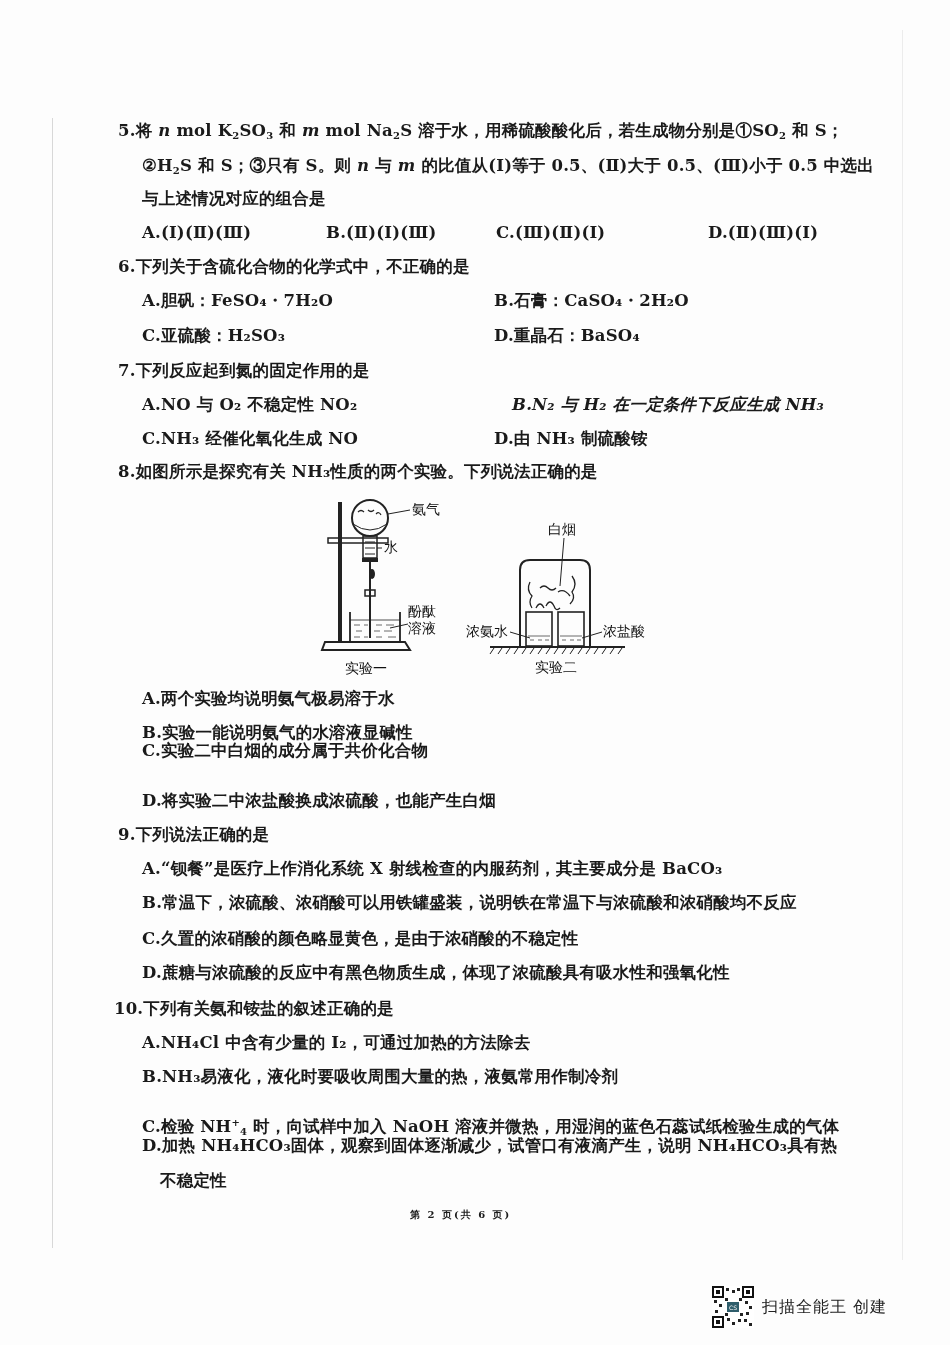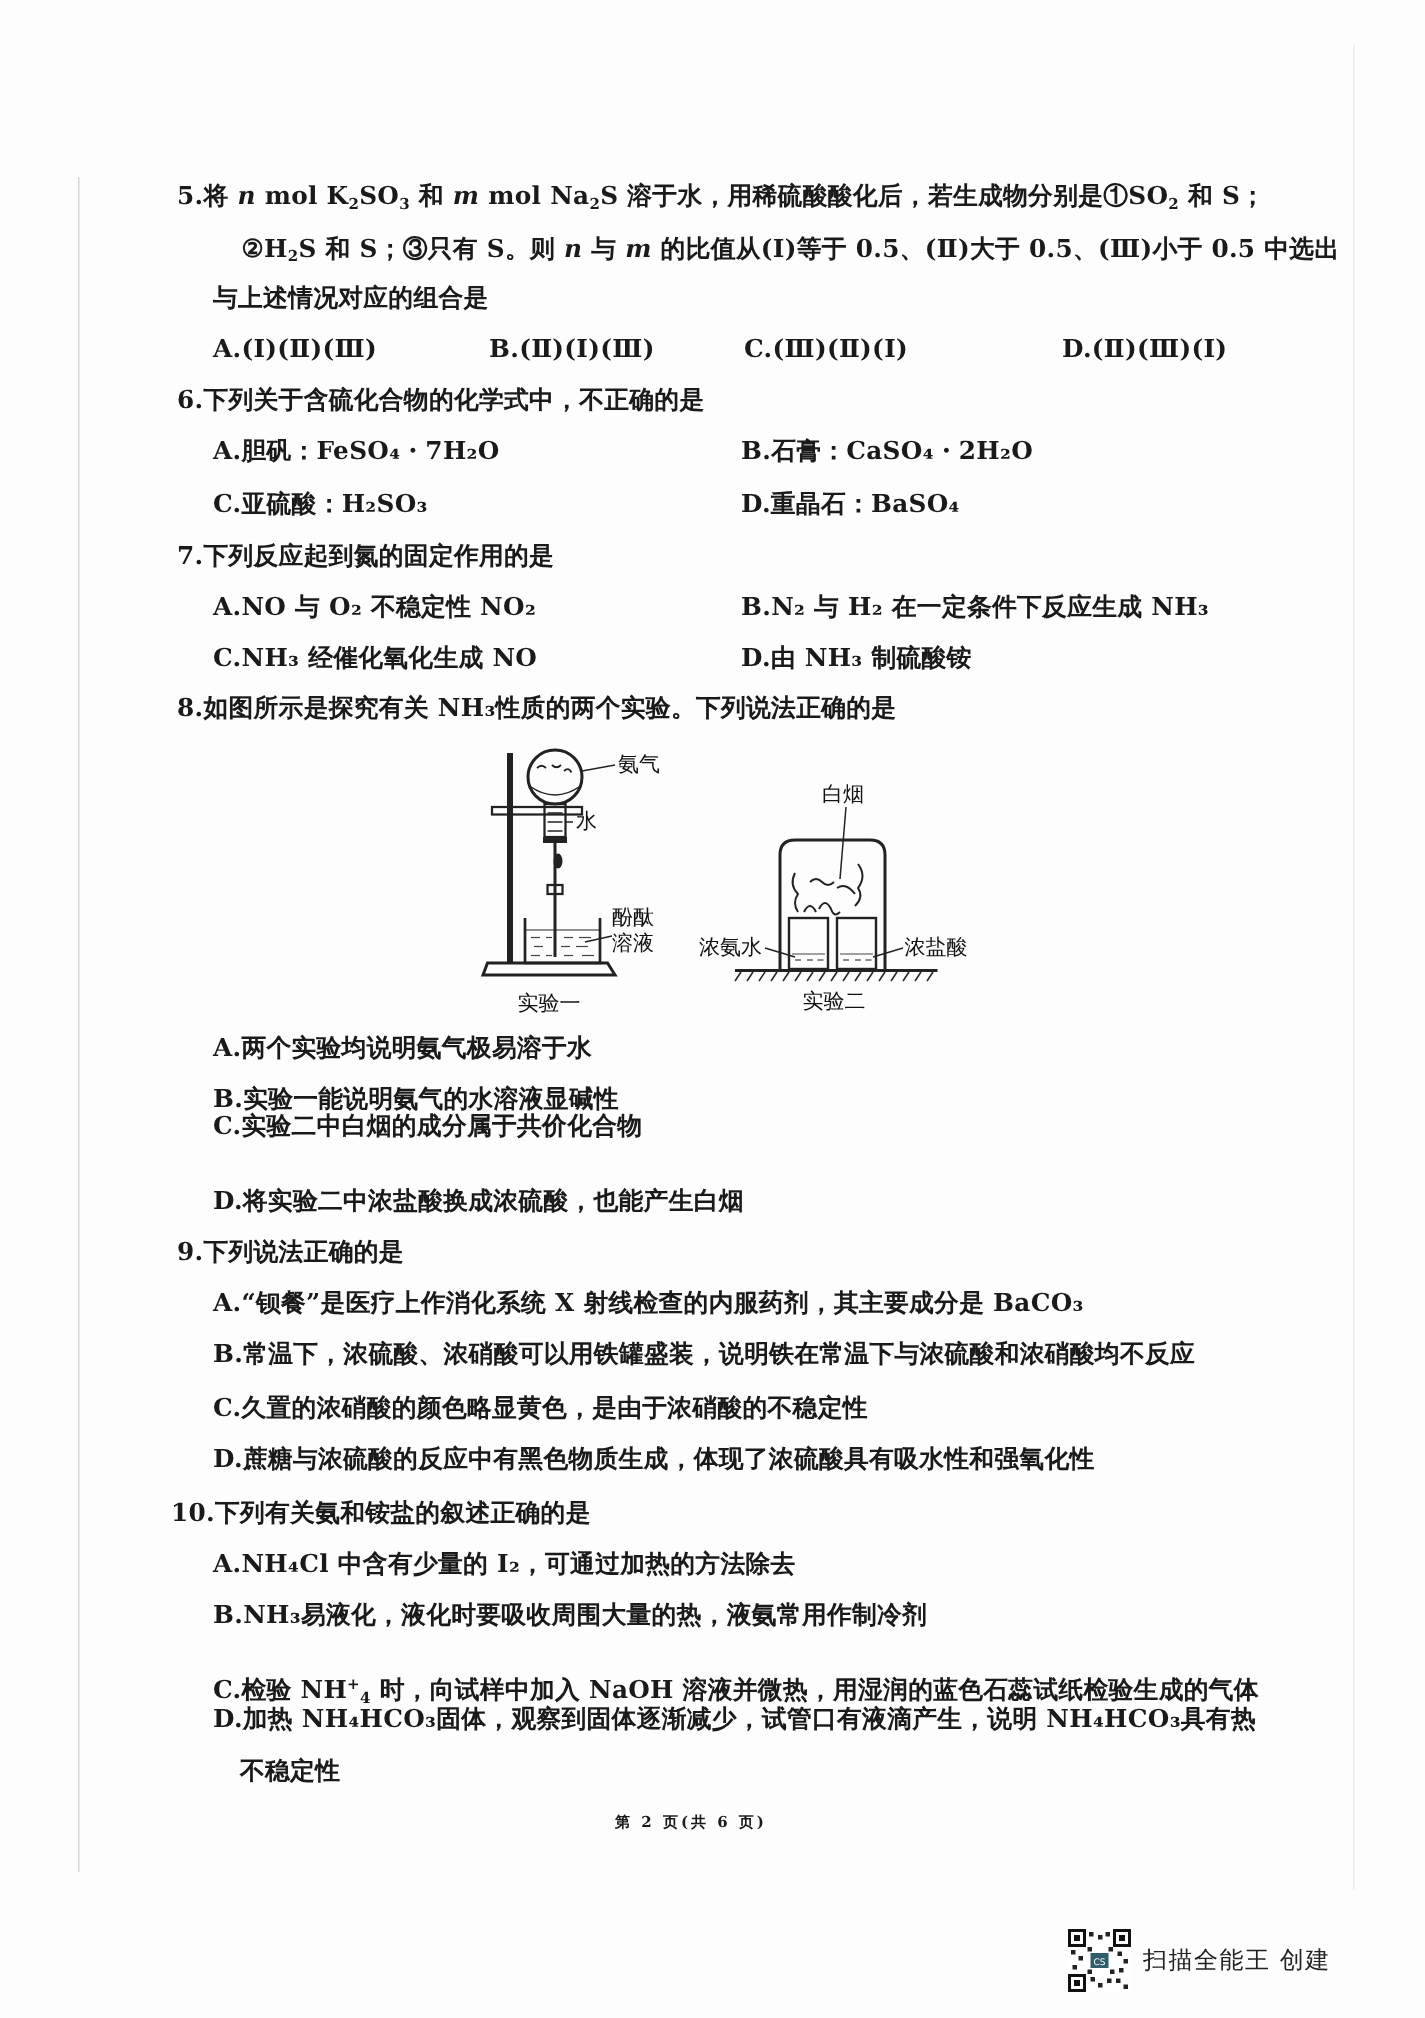--- a/index.html
+++ b/index.html
@@ -24,38 +24,38 @@
 </style>
 </head>
 <body>
 
 <div class="page-edge-left"></div>
 <div class="page-edge-right"></div>
 
 <div class="line bold" style="left:118px; top:120px;">
   <span>5.将 </span><i>n</i><span> mol K</span><sub>2</sub><span>SO</span><sub>3</sub><span> 和 </span><i>m</i><span>  mol Na</span><sub>2</sub><span>S 溶于水，用稀硫酸酸化后，若生成物分别是①SO</span><sub>2</sub><span> 和 S；</span>
 </div>
-<div class="line bold" style="left:142px; top:155px;margin-left:19px;">
+<div class="line bold" style="left:142px; top:155px;">
   <span>②H</span><sub>2</sub><span>S 和 S；③只有 S。则 </span><i>n</i><span> 与 </span><i>m</i><span> 的比值从(Ⅰ)等于 0.5、(Ⅱ)大于 0.5、(Ⅲ)小于 0.5 中选出</span>
 </div>
 <div class="line bold" style="left:142px; top:188px;">与上述情况对应的组合是</div>
 <div class="line bold" style="left:142px; top:222px;">A.(Ⅰ)(Ⅱ)(Ⅲ)</div>
 <div class="line bold" style="left:326px; top:222px;">B.(Ⅱ)(Ⅰ)(Ⅲ)</div>
 <div class="line bold" style="left:496px; top:222px;">C.(Ⅲ)(Ⅱ)(Ⅰ)</div>
 <div class="line bold" style="left:672px; top:222px;margin-left:36px;">D.(Ⅱ)(Ⅲ)(Ⅰ)</div>
 
 <div class="line bold" style="left:118px; top:256px;">6.下列关于含硫化合物的化学式中，不正确的是</div>
 <div class="line bold" style="left:142px; top:290px;">A.胆矾：FeSO₄・7H₂O</div>
 <div class="line bold" style="left:494px; top:290px;">B.石膏：CaSO₄・2H₂O</div>
 <div class="line bold" style="left:142px; top:325px;">C.亚硫酸：H₂SO₃</div>
 <div class="line bold" style="left:494px; top:325px;">D.重晶石：BaSO₄</div>
 
 <div class="line bold" style="left:118px; top:360px;">7.下列反应起到氮的固定作用的是</div>
 <div class="line bold" style="left:142px; top:394px;">A.NO 与 O₂ 不稳定性 NO₂</div>
-<div class="line bold" style="left:494px; top:394px;">B.N₂ 与 H₂ 在一定条件下反应生成 NH₃</div>
+<div class="line bold" style="left:512px; top:394px;font-style:italic;">B.N₂ 与 H₂ 在一定条件下反应生成 NH₃</div>
 <div class="line bold" style="left:142px; top:428px;">C.NH₃ 经催化氧化生成 NO</div>
 <div class="line bold" style="left:494px; top:428px;">D.由 NH₃ 制硫酸铵</div>
 
 <div class="line bold" style="left:118px; top:461px;">8.如图所示是探究有关 NH₃性质的两个实验。下列说法正确的是</div>
 
 <svg class="diagram" style="left:310px; top:490px;" width="150" height="190" viewBox="0 0 150 190">
 
   <rect x="28" y="12" width="4" height="140" fill="#222"></rect>
 
   <path d="M15 152 L95 152 L100 160 L12 160 Z" fill="none" stroke="#222" stroke-width="2"></path>

